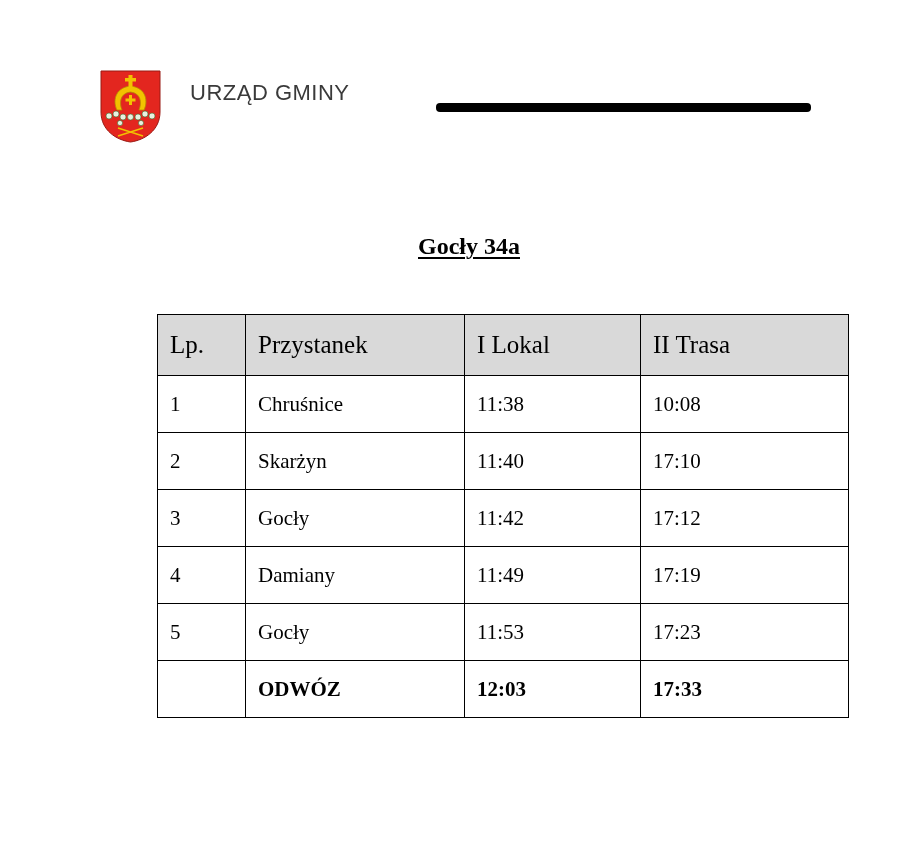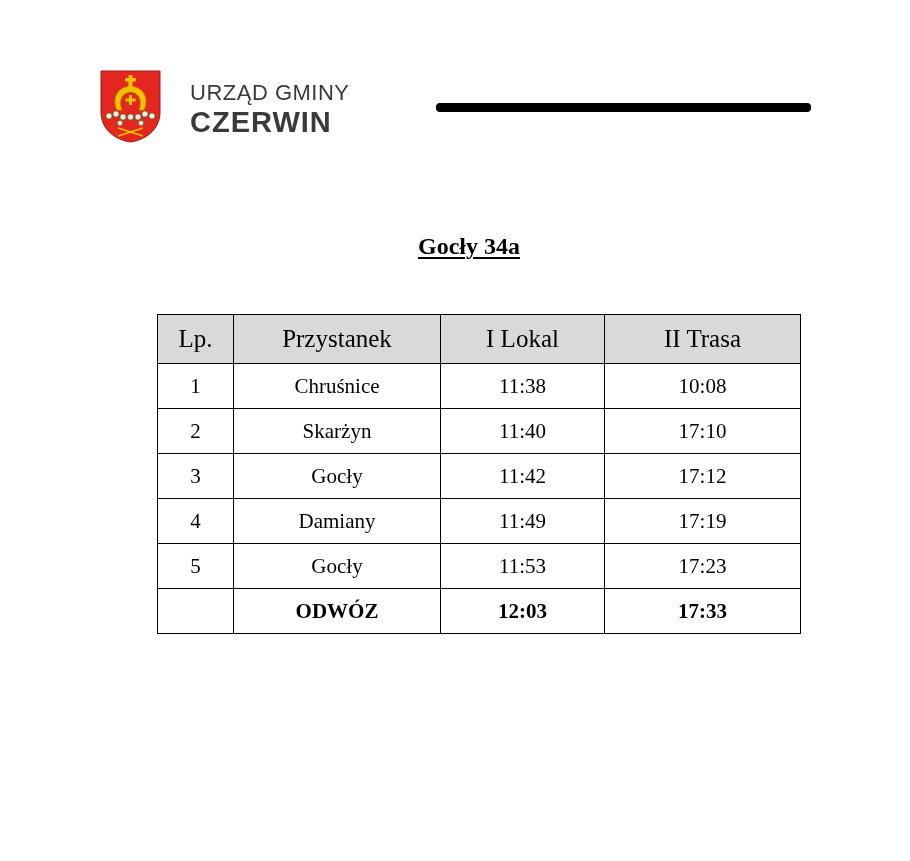--- a/index.html
+++ b/index.html
@@ -76,22 +76,22 @@
     table.schedule {
       position: absolute;
       left: 157px;
       top: 314px;
       border-collapse: collapse;
       font-family: "Liberation Serif", serif;
       font-size: 21px;
     }
     table.schedule th, table.schedule td {
       border: 1.5px solid #000;
-      text-align: center;
-      padding: 6px;
+      text-align: left;
+      padding: 12px;
       height: 32px;
     }
     table.schedule th {
       background: #d9d9d9;
       font-weight: normal;
       font-size: 25px;
       height: 36px;
     }
     table.schedule td.bold {
       font-weight: bold;
@@ -126,21 +126,20 @@
       <circle cx="52" cy="46" r="3"></circle>
       <circle cx="20" cy="53" r="2.6"></circle>
       <circle cx="41" cy="53" r="2.6"></circle>
     </g>
     <path d="M18 58 L43 66 M43 58 L18 66" stroke="#f2c200" stroke-width="1.5" fill="none"></path>
   </svg>
 </div>
 
 <div class="logo-text">
   <span class="logo-line1">URZĄD GMINY</span>
-  <span class="logo-line2">CZERWIN</span>
 </div>
 
 <div class="header-bar"></div>
 
 <div class="doc-title">
   <br>
   <span>Gocły 34a</span>
 </div>
 
 <table class="schedule">

